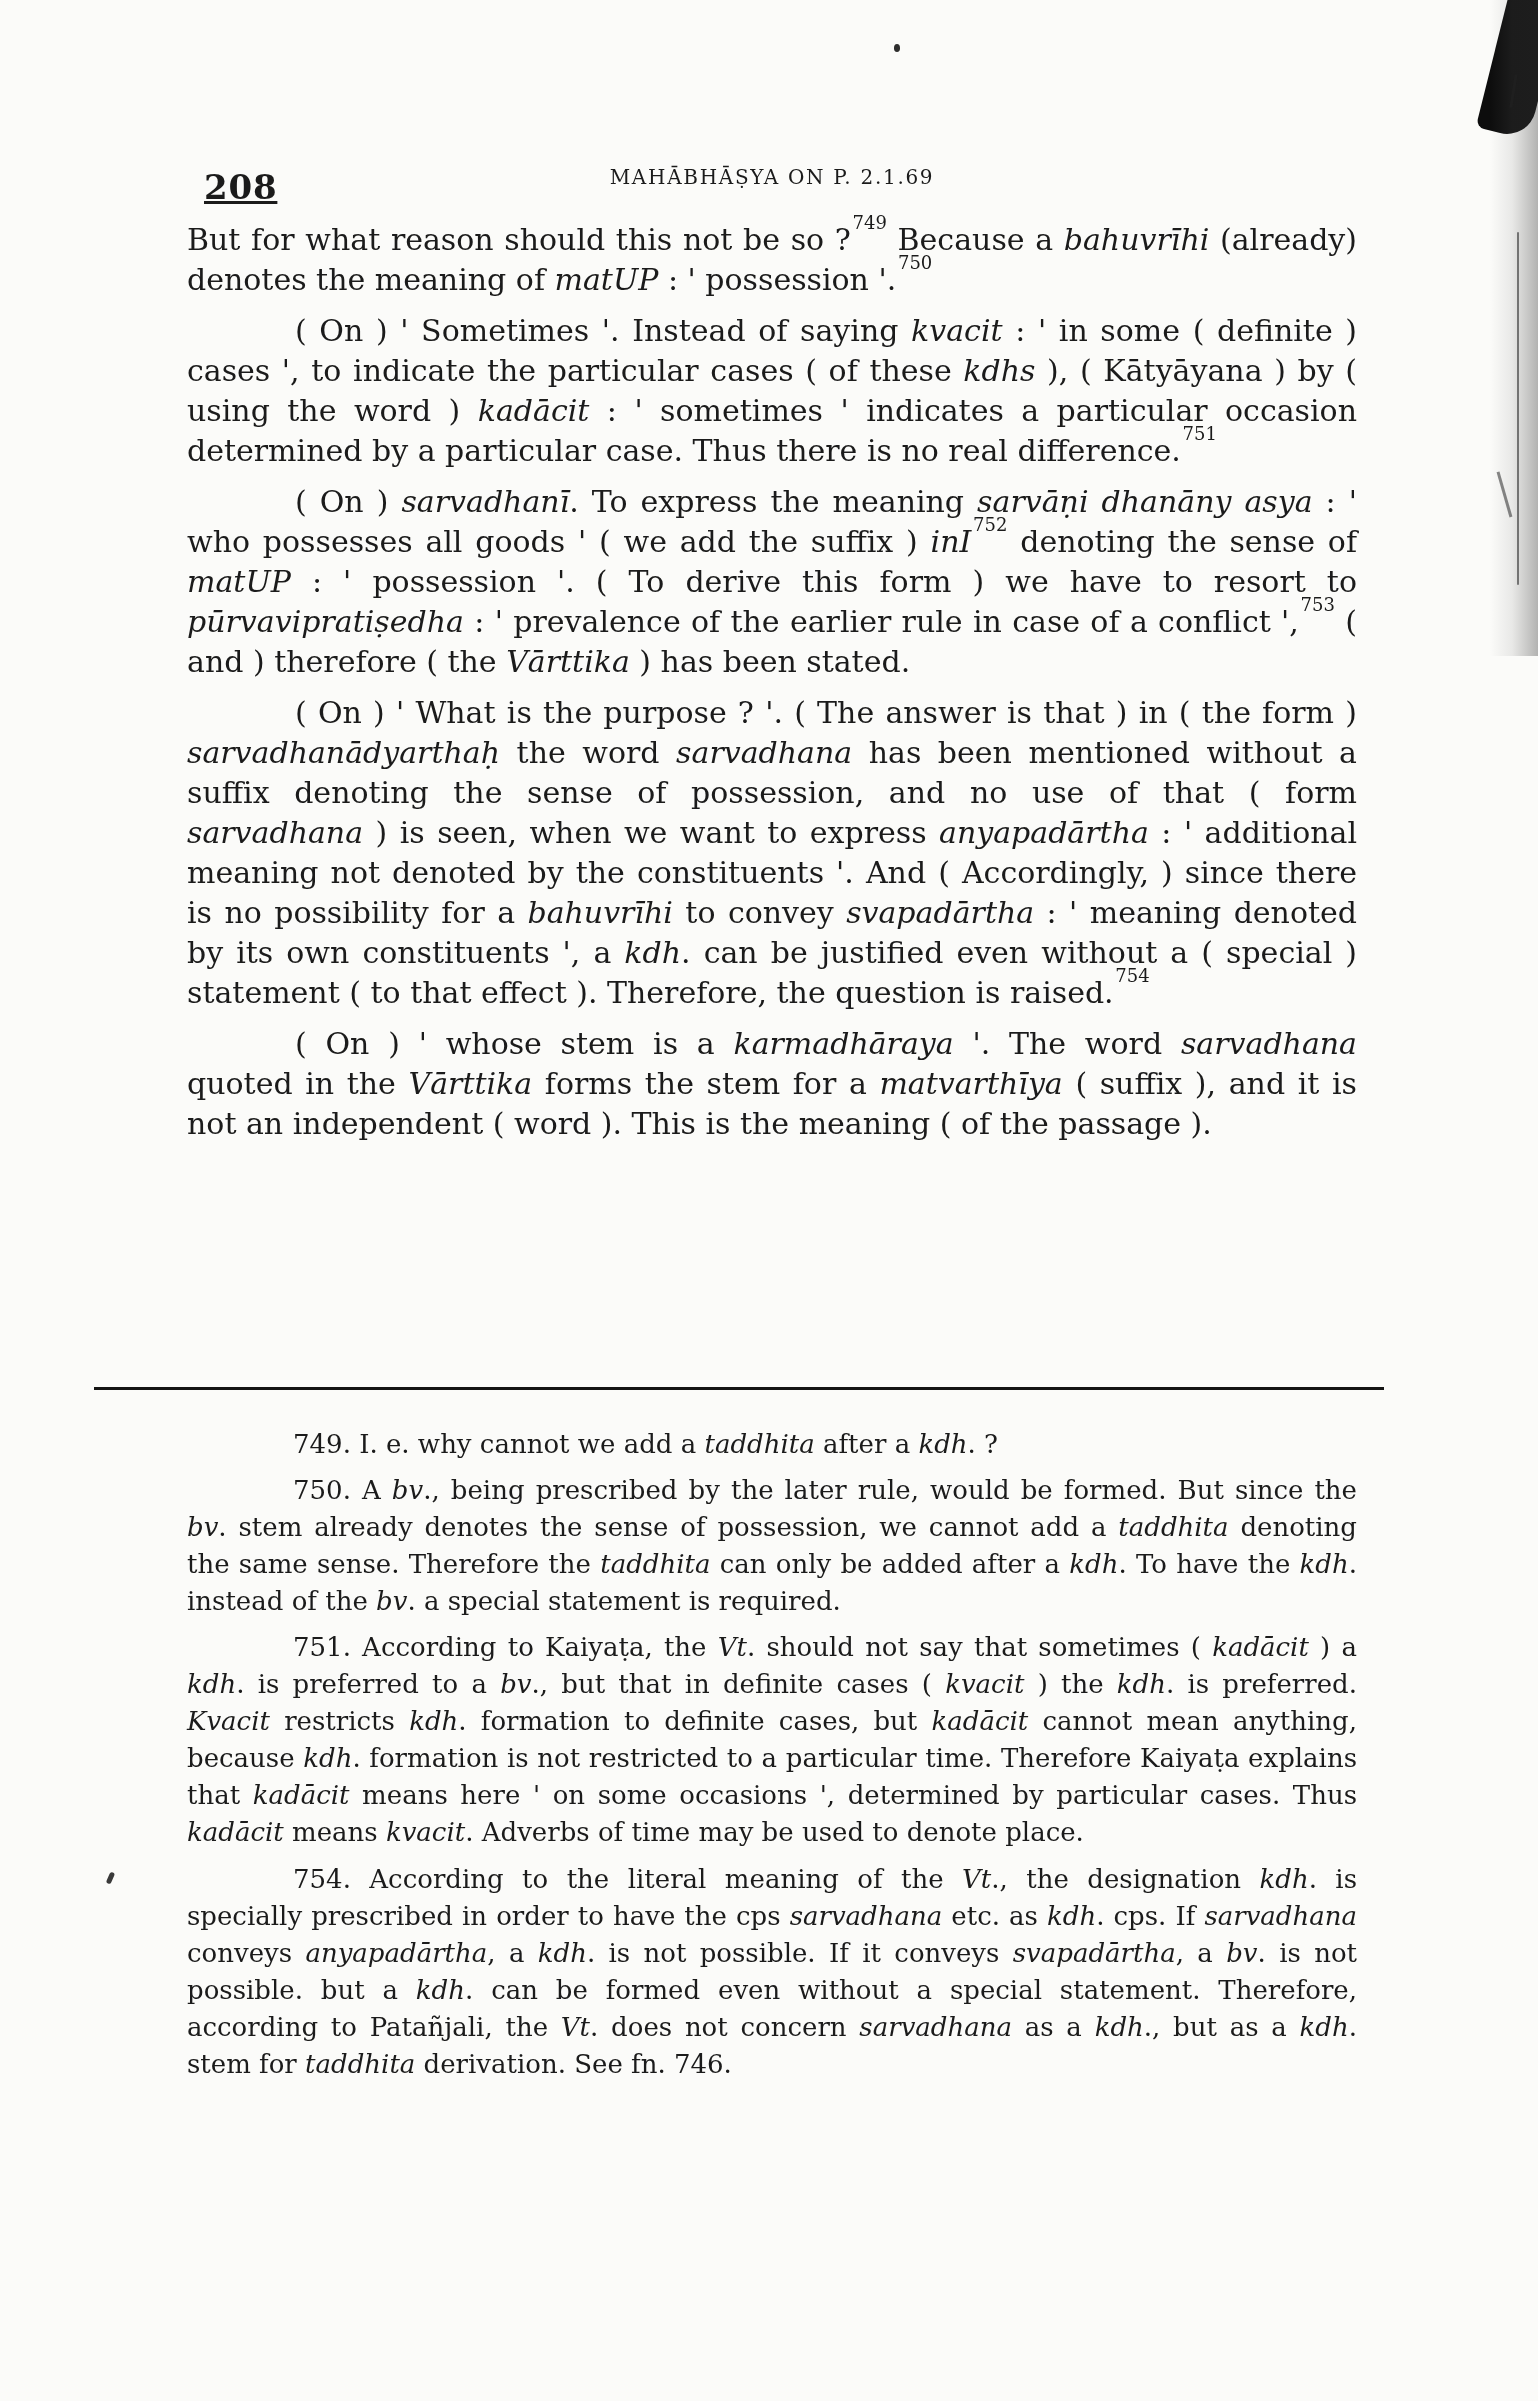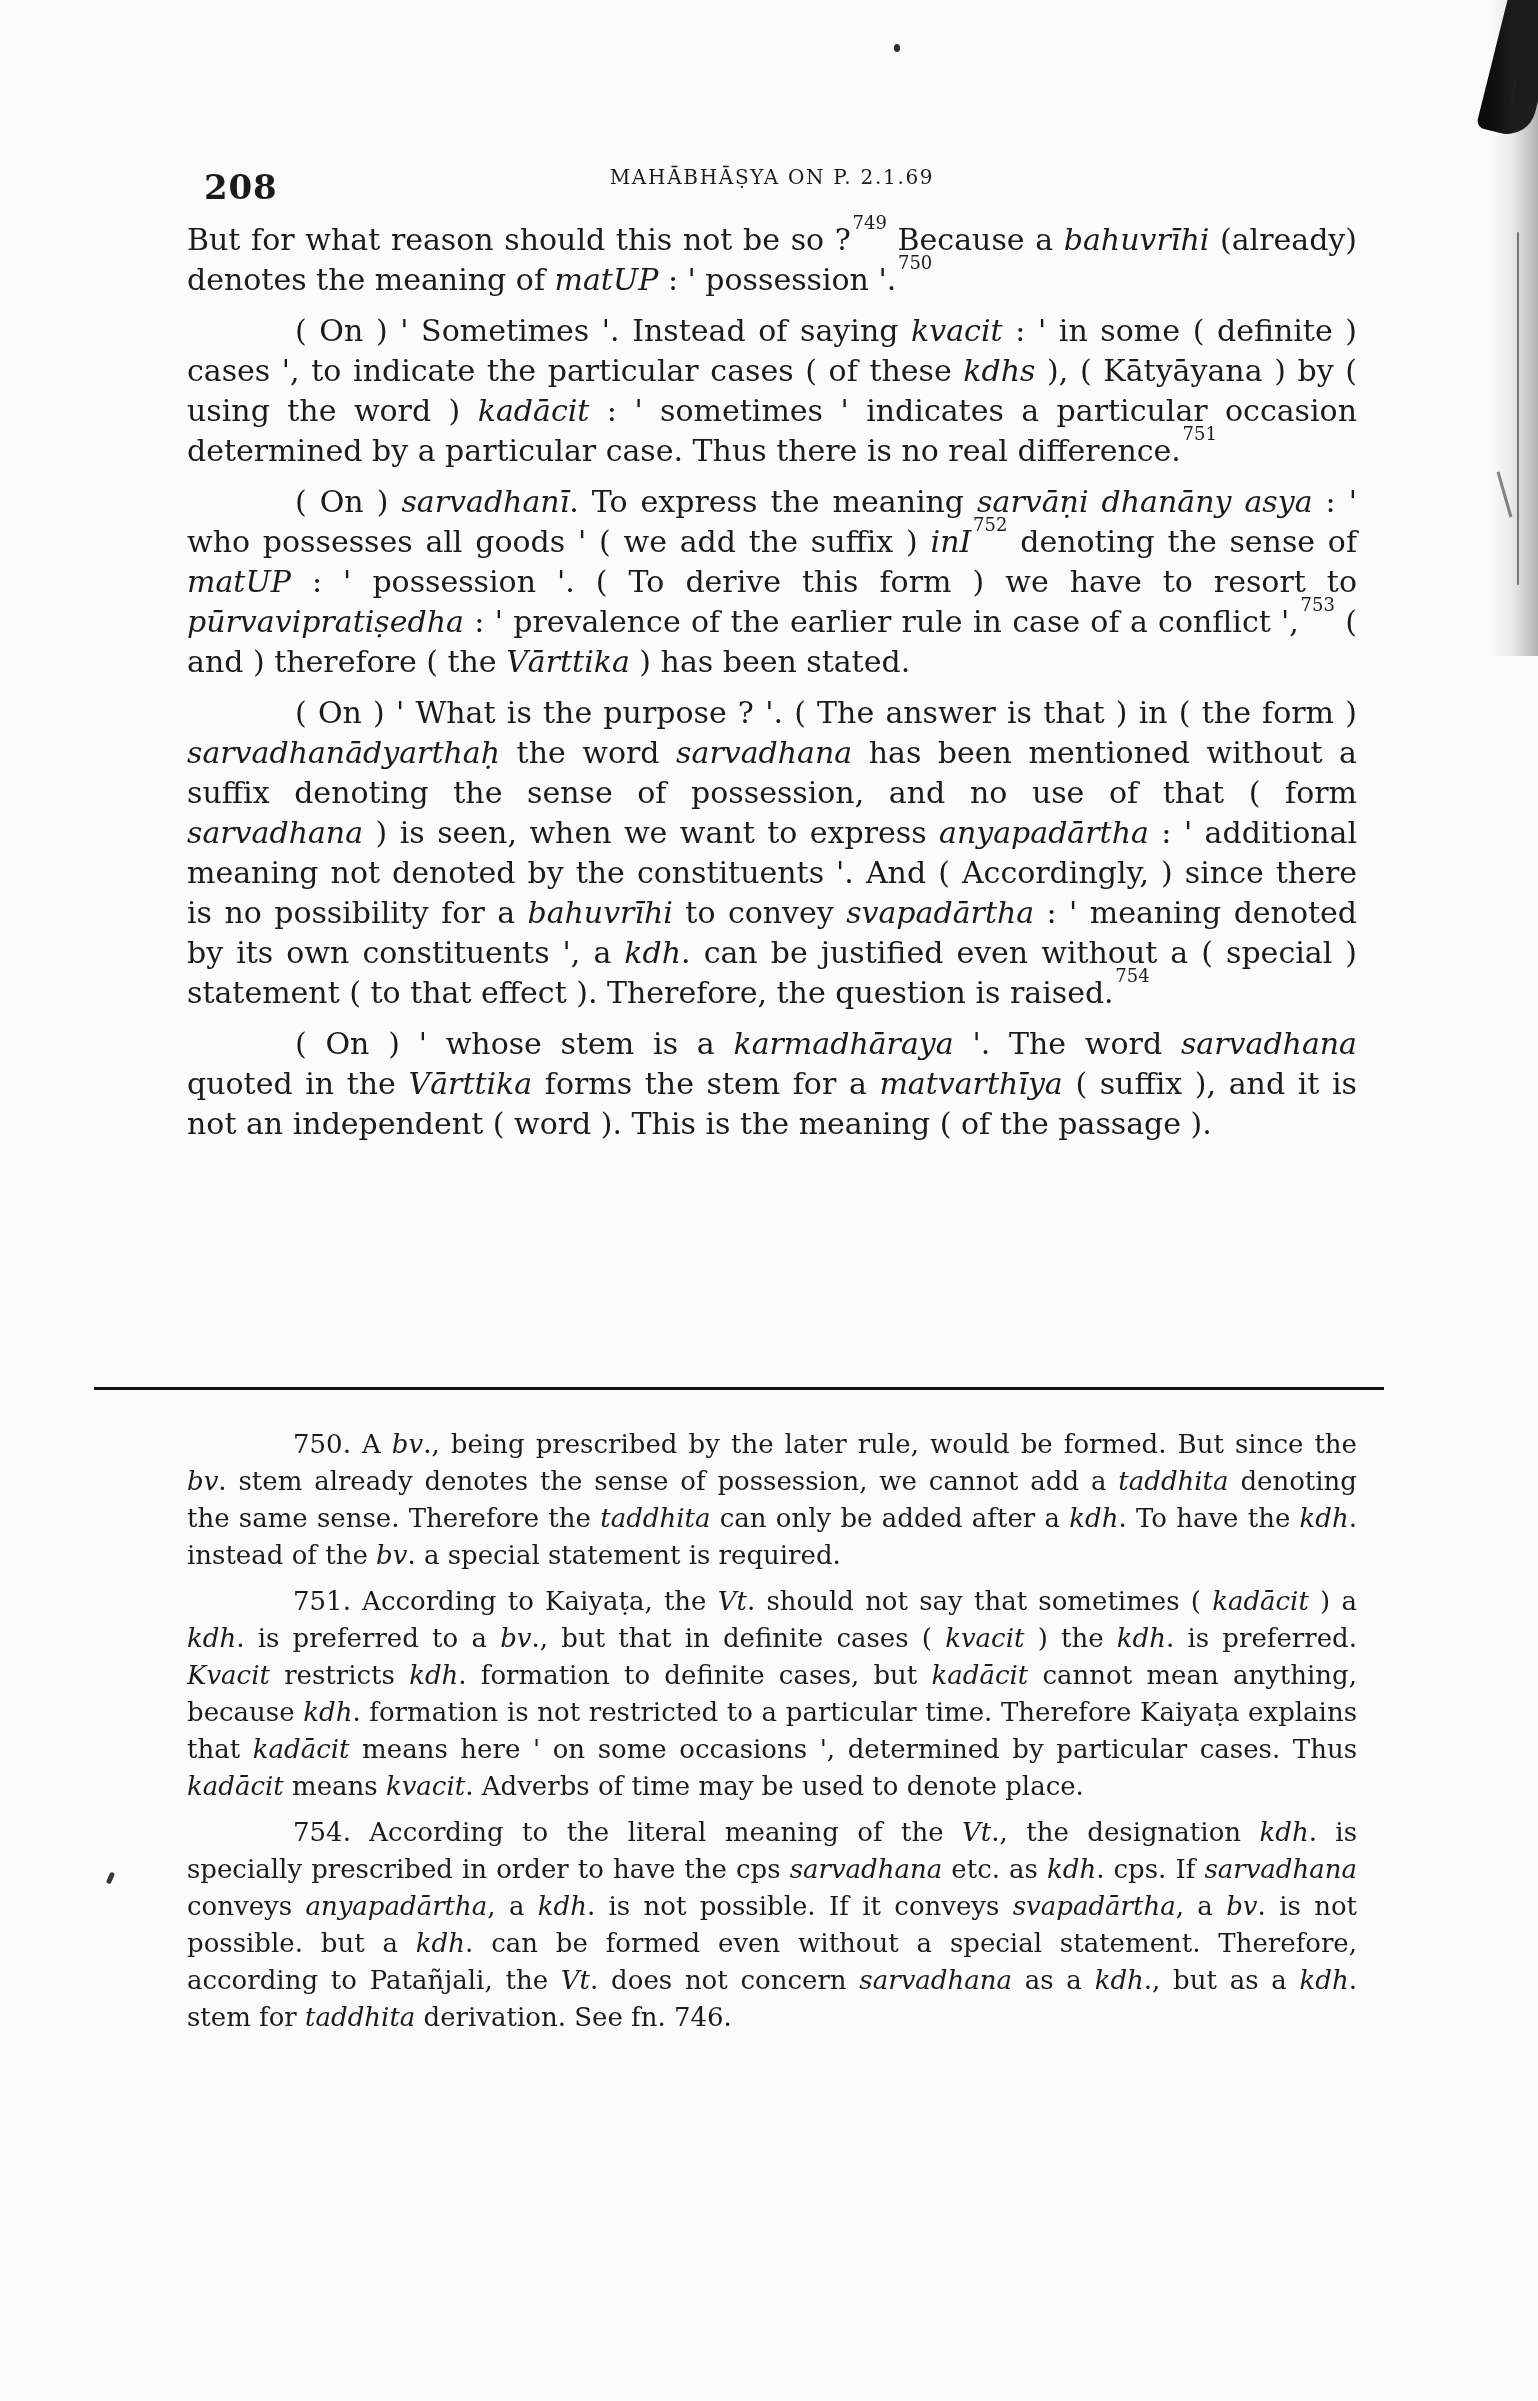--- a/index.html
+++ b/index.html
@@ -10,21 +10,21 @@
   .page{
     position:relative;
     width:1539px;height:2401px;
     background:var(--paper);
     overflow:hidden;
     font-family:"DejaVu Serif", serif;
     color:var(--ink);
   }
   
   .pagehead{position:absolute;top:165px;left:187px;width:1170px;height:45px;}
-  .pageno{position:absolute;left:17px;top:1.7px;font-size:34px;font-weight:bold;letter-spacing:0.8px;}
+  .pageno{position:absolute;left:17px;top:1.7px;font-size:34px;font-weight:bold;letter-spacing:0.8px;text-decoration:underline;}
   .runhead{display:block;text-align:center;font-size:20px;letter-spacing:1.7px;white-space:nowrap;}
 
   
   .bodytext{
     position:absolute;top:220px;left:187px;width:1170px;
     font-size:30px;line-height:40px;text-align:justify;
   }
   .para{margin:0 0 11px 0;text-indent:108px;}
   .para.noindent{text-indent:0;}
   .heading{margin:17px 0 18.5px 0;text-indent:108px;font-size:30px;font-weight:normal;line-height:40px;}
@@ -72,19 +72,20 @@
     <p class="para noindent">But for what reason should this not be so ?<sup>749</sup>  Because a <i>bahuvrīhi</i> (already) denotes the meaning of <i>matUP</i> : ' possession '.<sup>750</sup></p>
     <p class="para">( On ) ' Sometimes '.  Instead of saying <i>kvacit</i> : ' in some ( definite ) cases ', to indicate the particular cases ( of these <i>kdhs</i> ), ( Kātyāyana ) by ( using the word ) <i>kadācit</i> : ' sometimes ' indicates a particular occasion determined by a particular case.  Thus there is no real difference.<sup>751</sup></p>
     <p class="para">( On ) <i>sarvadhanī</i>.  To express the meaning <i>sarvāṇi dhanāny asya</i> : ' who possesses all goods ' ( we add the suffix ) <i>inI</i><sup>752</sup> denoting the sense of <i>matUP</i> : ' possession '.  ( To derive this form ) we have to resort to <i>pūrvavipratiṣedha</i> : ' prevalence of the earlier rule in case of a conflict ',<sup>753</sup> ( and ) therefore ( the <i>Vārttika</i> ) has been stated.</p>
     <p class="para">( On ) ' What is the purpose ? '.  ( The answer is that ) in ( the form ) <i>sarvadhanādyarthaḥ</i> the word <i>sarvadhana</i> has been mentioned without a suffix denoting the sense of possession, and no use of that ( form <i>sarvadhana</i> ) is seen, when we want to express <i>anyapadārtha</i> : ' additional meaning not denoted by the constituents '.  And ( Accordingly, ) since there is no possibility for a <i>bahuvrīhi</i> to convey <i>svapadārtha</i> : ' meaning denoted by its own constituents ', a <i>kdh</i>. can be justified even without a ( special ) statement ( to that effect ).  Therefore, the question is raised.<sup>754</sup></p>
     <p class="para">( On ) ' whose stem is a <i>karmadhāraya</i> '.  The word <i>sarvadhana</i> quoted in the <i>Vārttika</i> forms the stem for a <i>matvarthīya</i> ( suffix ), and it is not an independent ( word ).  This is the meaning ( of the passage ).</p>
   </main>
 
   <div class="fnrule"></div>
 
   <section class="footnotes">
+    <p class="fn">749.  I. e. why cannot we add a <i>taddhita</i> after a <i>kdh</i>. ?</p>
     <p class="fn">750.  A <i>bv</i>., being prescribed by the later rule, would be formed.  But since the <i>bv</i>. stem already denotes the sense of possession, we cannot add a <i>taddhita</i> denoting the same sense.  Therefore the <i>taddhita</i> can only be added after a <i>kdh</i>.  To have the <i>kdh</i>. instead of the <i>bv</i>. a special statement is required.</p>
     <p class="fn">751.  According to Kaiyaṭa, the <i>Vt</i>. should not say that sometimes ( <i>kadācit</i> ) a <i>kdh</i>. is preferred to a <i>bv</i>., but that in definite cases ( <i>kvacit</i> ) the <i>kdh</i>. is preferred.  <i>Kvacit</i> restricts <i>kdh</i>. formation to definite cases, but <i>kadācit</i> cannot mean anything, because <i>kdh</i>. formation is not restricted to a particular time.  Therefore Kaiyaṭa explains that <i>kadācit</i> means here ' on some occasions ', determined by particular cases.  Thus <i>kadācit</i> means <i>kvacit</i>.  Adverbs of time may be used to denote place.</p>
     <p class="fn">754.  According to the literal meaning of the <i>Vt</i>., the designation <i>kdh</i>. is specially prescribed in order to have the cps <i>sarvadhana</i> etc. as <i>kdh</i>. cps.  If <i>sarvadhana</i> conveys <i>anyapadārtha</i>, a <i>kdh</i>. is not possible.  If it conveys <i>svapadārtha</i>, a <i>bv</i>. is not possible. but a <i>kdh</i>. can be formed even without a special statement.  Therefore, according to Patañjali, the <i>Vt</i>. does not concern <i>sarvadhana</i> as a <i>kdh</i>., but as a <i>kdh</i>. stem for <i>taddhita</i> derivation.  See fn. 746.</p>
   </section>
 
 </div>
 
 
 </body></html>

